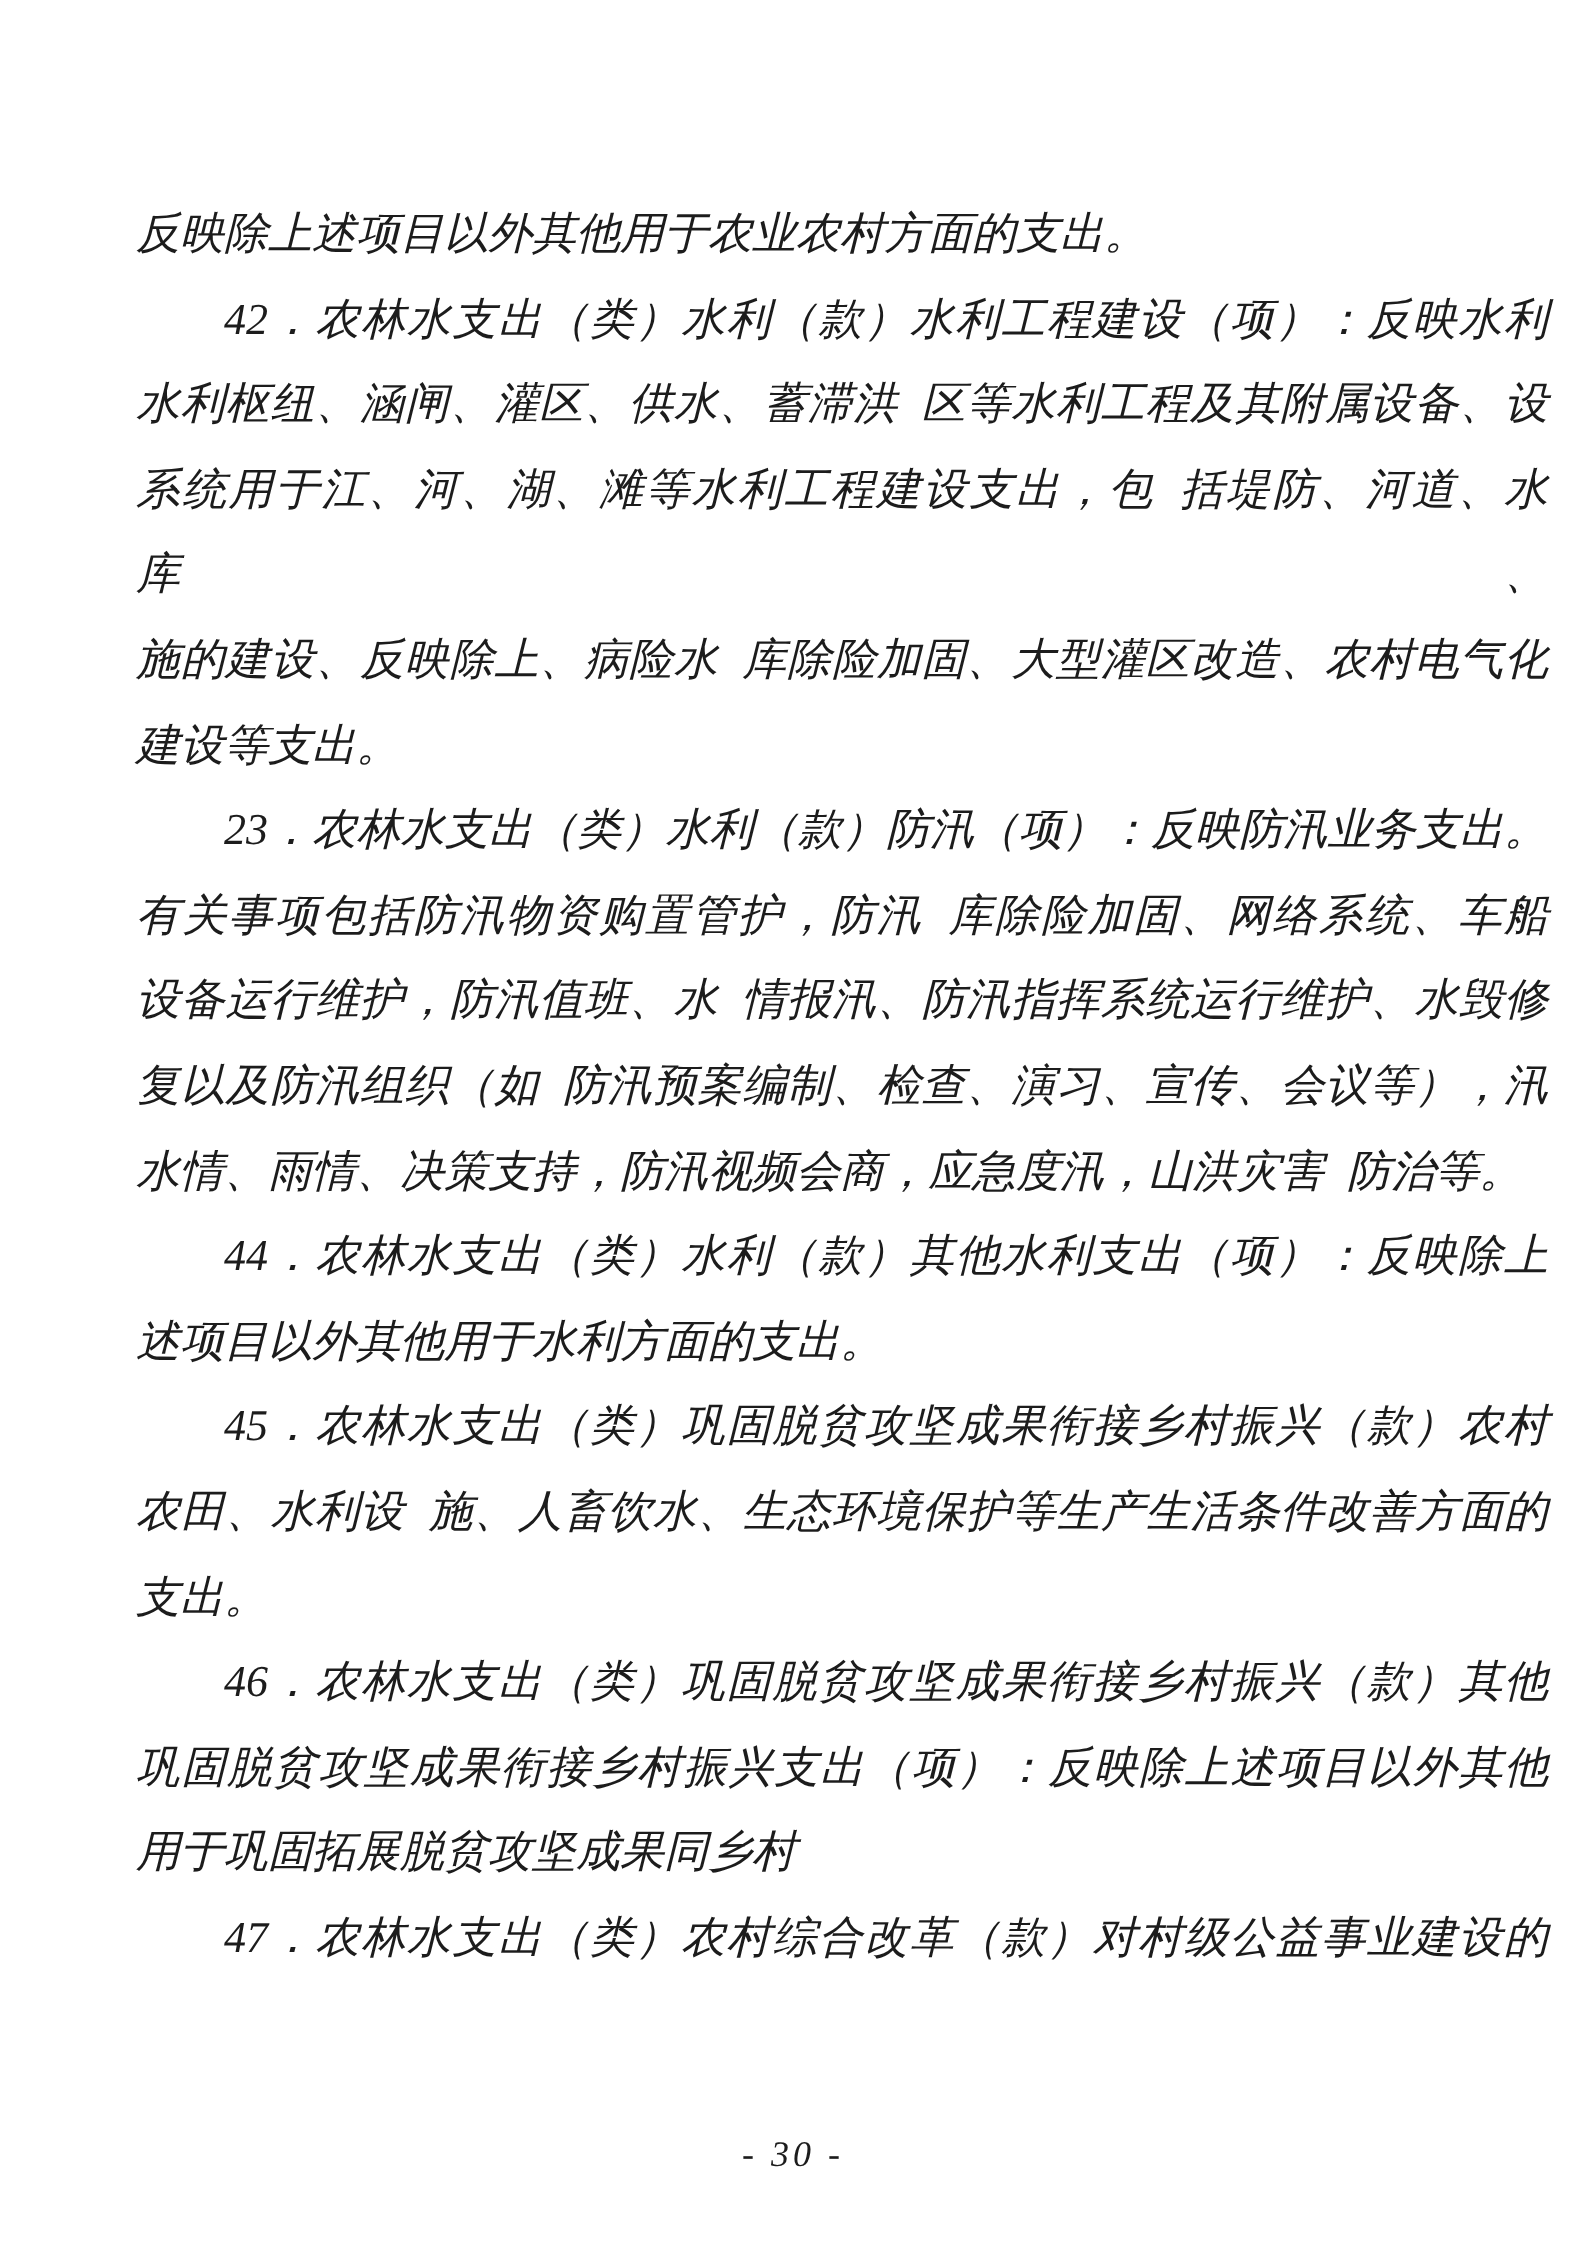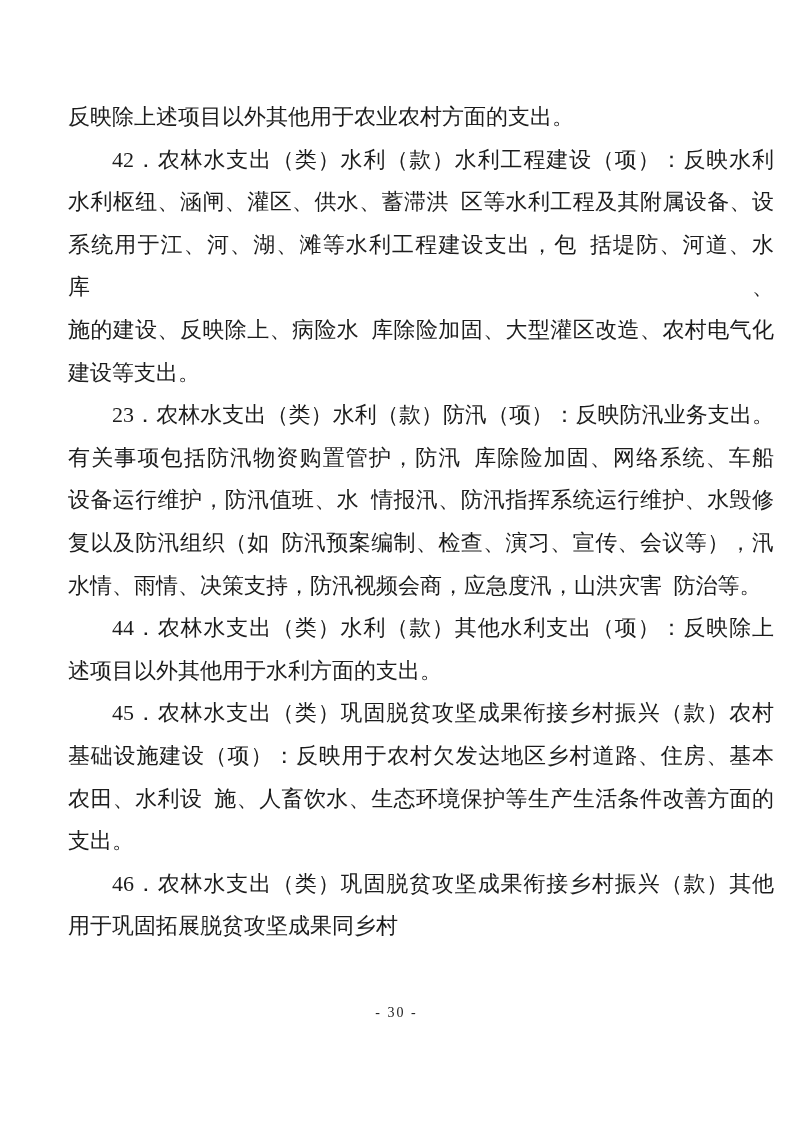--- a/index.html
+++ b/index.html
@@ -9,20 +9,21 @@
   }
   .page {
     position: relative;
     width: 793px;
     height: 1122px;
     margin: 0 auto;
     background: #ffffff;
     overflow: hidden;
     font-family: "Liberation Serif", "DejaVu Serif", serif;
     color: #1c1c1c;
+    font-style: italic;
   }
   .content {
     position: absolute;
     left: 68px;
     top: 96px;
     width: 706px;
   }
   .ln {
     font-size: 22px;
     line-height: 42.6px;
@@ -38,24 +39,24 @@
     text-align-last: justify;
     text-justify: inter-character;
   }
   
   .ln.i {
     text-indent: 2em;
   }
   .footer {
     position: absolute;
     left: 0;
-    top: 1004px;
+    top: 1068px;
     width: 100%;
     text-align: center;
-    font-size: 14px;
+    font-size: 18px;
     line-height: 18px;
     letter-spacing: 2px;
     color: #1c1c1c;
   }
 </style>
 </head>
 <body>
 
 <div class="page">
   <div class="content">
@@ -66,21 +67,22 @@
     <div class="ln j">施的建设、反映除上、病险水 库除险加固、大型灌区改造、农村电气化</div>
     <div class="ln">建设等支出。</div>
     <div class="ln j i">23．农林水支出（类）水利（款）防汛（项）：反映防汛业务支出。</div>
     <div class="ln j">有关事项包括防汛物资购置管护，防汛 库除险加固、网络系统、车船</div>
     <div class="ln j">设备运行维护，防汛值班、水 情报汛、防汛指挥系统运行维护、水毁修</div>
     <div class="ln j">复以及防汛组织（如 防汛预案编制、检查、演习、宣传、会议等），汛</div>
     <div class="ln">水情、雨情、决策支持，防汛视频会商，应急度汛，山洪灾害 防治等。</div>
     <div class="ln j i">44．农林水支出（类）水利（款）其他水利支出（项）：反映除上</div>
     <div class="ln">述项目以外其他用于水利方面的支出。</div>
     <div class="ln j i">45．农林水支出（类）巩固脱贫攻坚成果衔接乡村振兴（款）农村</div>
-    <div class="ln j">基础设施建设（项）：反映用于农村欠发达地区乡村道路、住房、基本</div>
     <div class="ln j">农田、水利设 施、人畜饮水、生态环境保护等生产生活条件改善方面的</div>
     <div class="ln">支出。</div>
     <div class="ln j i">46．农林水支出（类）巩固脱贫攻坚成果衔接乡村振兴（款）其他</div>
+    <div class="ln j">巩固脱贫攻坚成果衔接乡村振兴支出（项）：反映除上述项目以外其他</div>
     <div class="ln">用于巩固拓展脱贫攻坚成果同乡村</div>
+    <div class="ln j i">47．农林水支出（类）农村综合改革（款）对村级公益事业建设的</div>
   </div>
 
   <div class="footer">- 30 -</div>
 </div>
 
 </body></html>

